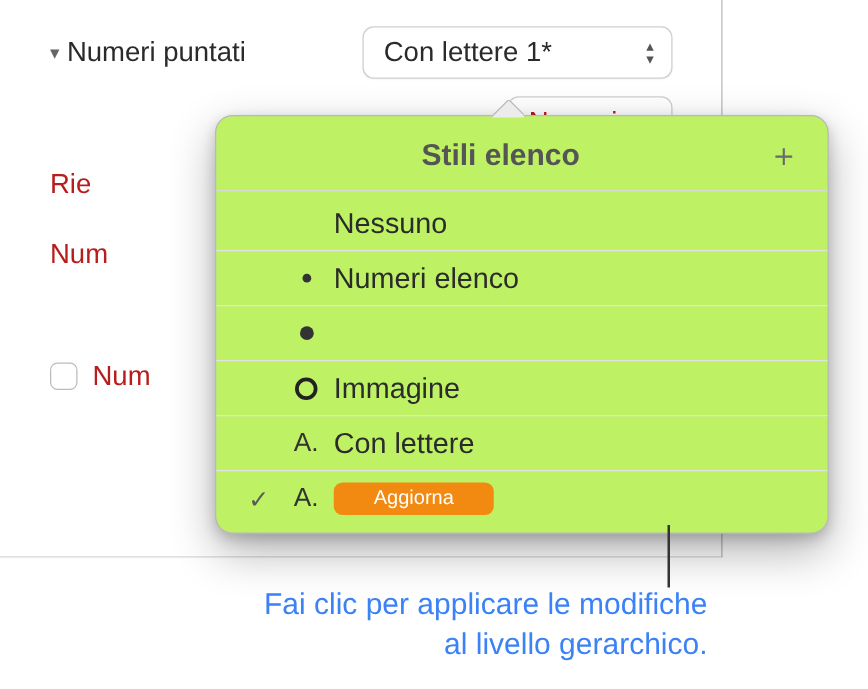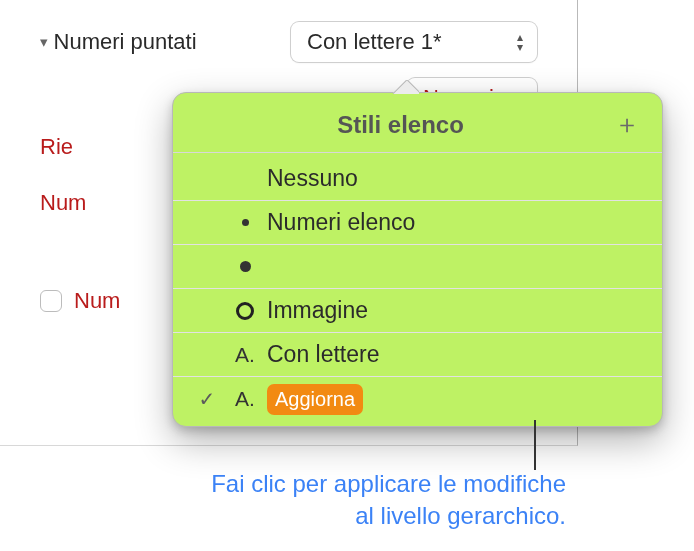--- a/index.html
+++ b/index.html
@@ -159,22 +159,22 @@
     align-items: center;
   }
   .dot-small { width: 7px; height: 7px; border-radius: 50%; background: #333; }
   .dot-big   { width: 11px; height: 11px; border-radius: 50%; background: #333; }
   .circle    { width: 18px; height: 18px; border-radius: 50%; border: 3px solid #222; }
   .letA { font-size: 21px; color: #333; }
   .label-col { flex: 1; }
   .update-btn {
     background: #f28a12;
     color: #fff;
-    font-size: 20px;
-    padding: 4px 8px;
+    font-size: 16px;
+    padding: 4px 32px;
     border-radius: 7px;
   }
 
   
   .callout-line {
     position: absolute;
     left: 534px;
     top: 420px;
     width: 2px;
     height: 50px;

